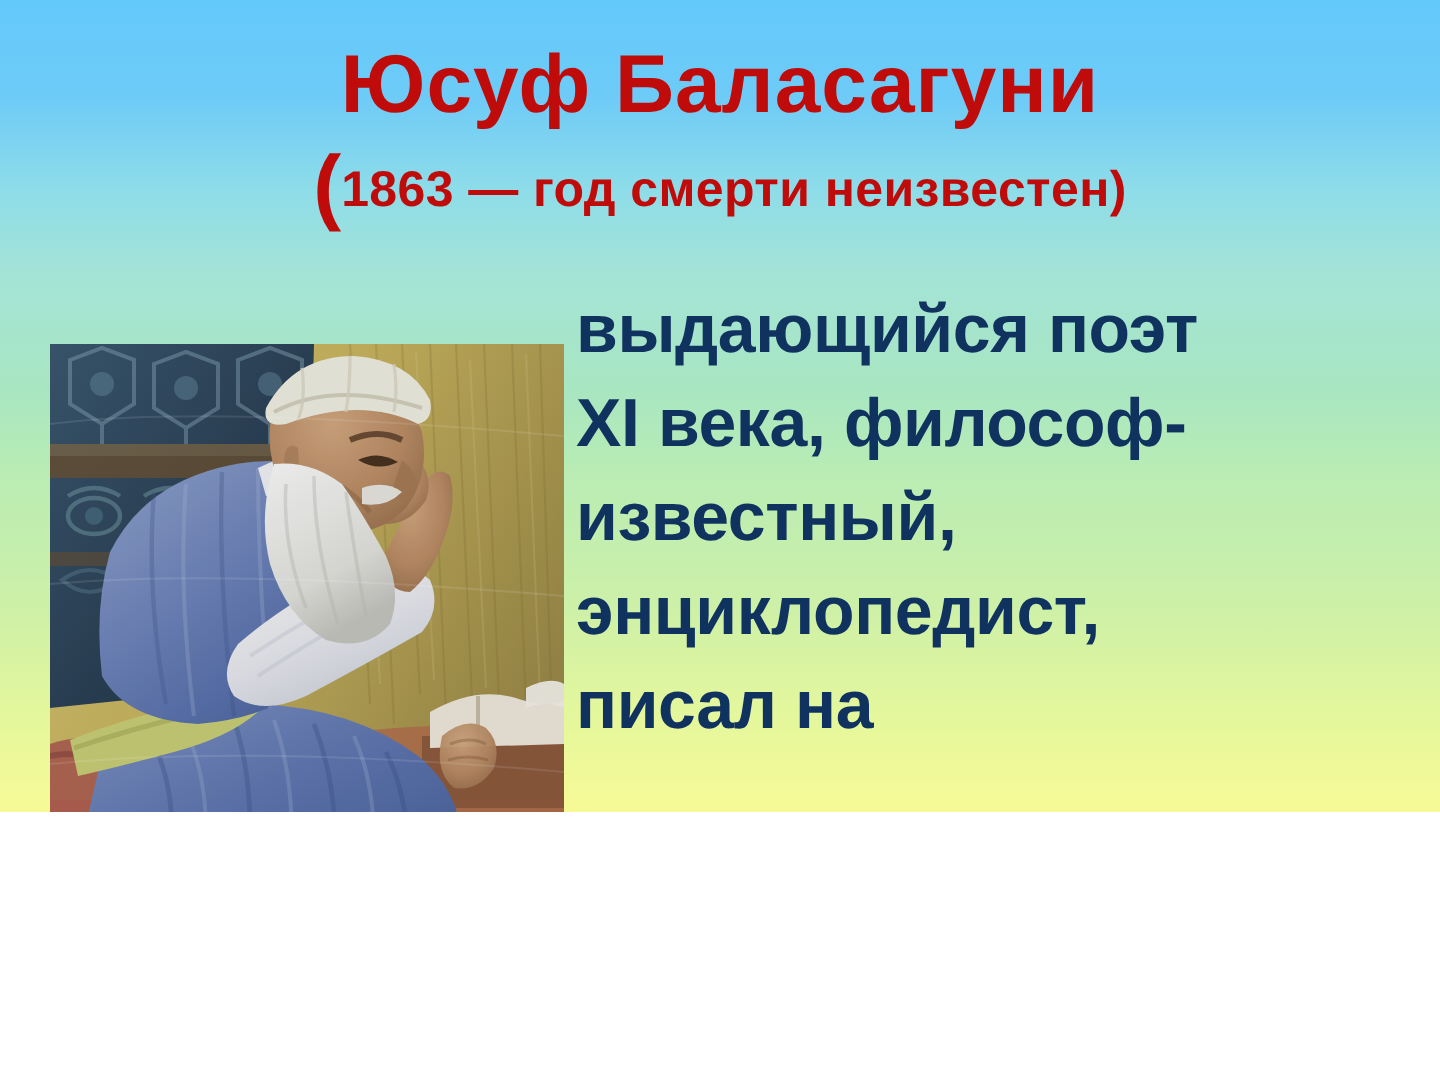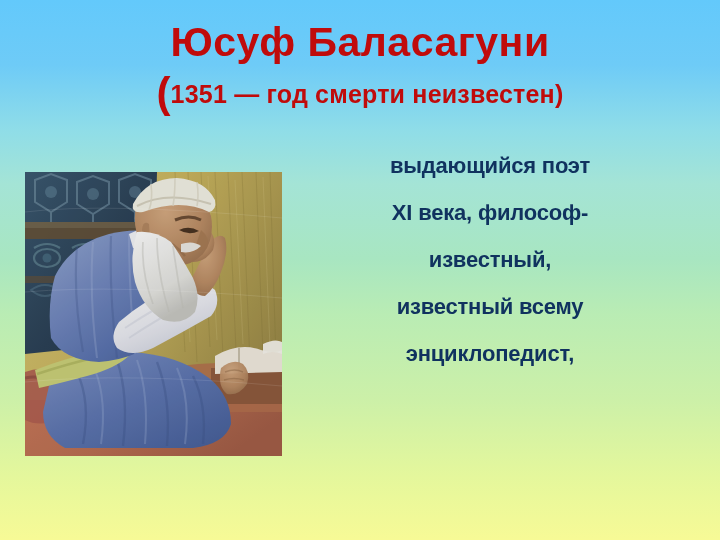--- a/index.html
+++ b/index.html
@@ -8,21 +8,21 @@
   }
   body {
     width: 720px;
     height: 540px;
     overflow: hidden;
     font-family: "Liberation Sans", sans-serif;
   }
   #slide {
     position: relative;
     width: 720px;
-    height: 540px;
+    height: 406px;
     background: linear-gradient(to bottom,
         #63c9fb 0%,
         #6ecbf7 12%,
         #8fdde8 24%,
         #a4e4d6 34%,
         #a8e6c1 48%,
         #b9ecb4 58%,
         #ccf0a8 74%,
         #e4f79c 88%,
         #f7fa96 100%);
@@ -78,41 +78,41 @@
     width: 257px;
     height: 284px;
   }
 
   
   #body-text {
     position: absolute;
     left: 288px;
     top: 142px;
     width: 404px;
-    text-align: center;
+    text-align: left;
     color: #10325f;
-    font-size: 22px;
+    font-size: 34px;
     font-weight: bold;
     line-height: 47px;
     letter-spacing: -0.2px;
   }
   #body-text .tline {
     display: block;
     white-space: nowrap;
   }
 </style>
 </head>
 <body>
 
 <div id="slide">
 
   <div id="title-block">
     <span class="title-line1">Юсуф Баласагуни</span>
     <span class="title-line2">
-      <span class="paren-big">(</span><span class="subtitle-small">1351  — год смерти неизвестен)</span>
+      <span class="paren-big">(</span><span class="subtitle-small">1863  — год смерти неизвестен)</span>
     </span>
   </div>
 
   <div id="portrait-frame">
     <svg id="portrait-svg" viewBox="0 0 257 284" preserveAspectRatio="none">
       <defs>
         <linearGradient id="warmBg" x1="0" y1="0" x2="1" y2="0.6">
           <stop offset="0%" stop-color="#d8c878"></stop>
           <stop offset="45%" stop-color="#cdb861"></stop>
           <stop offset="100%" stop-color="#9c8b49"></stop>
@@ -303,17 +303,17 @@
         <path d="M0,120 Q90,112 257,126"></path>
         <path d="M0,210 Q100,200 257,214"></path>
       </g>
     </svg>
   </div>
 
   <div id="body-text">
     <span class="tline">выдающийся поэт</span>
     <span class="tline">XI века, философ-</span>
     <span class="tline">известный,</span>
-    <span class="tline">известный всему</span>
     <span class="tline">энциклопедист,</span>
+    <span class="tline">писал на</span>
   </div>
 
 </div>
 
 </body></html>

